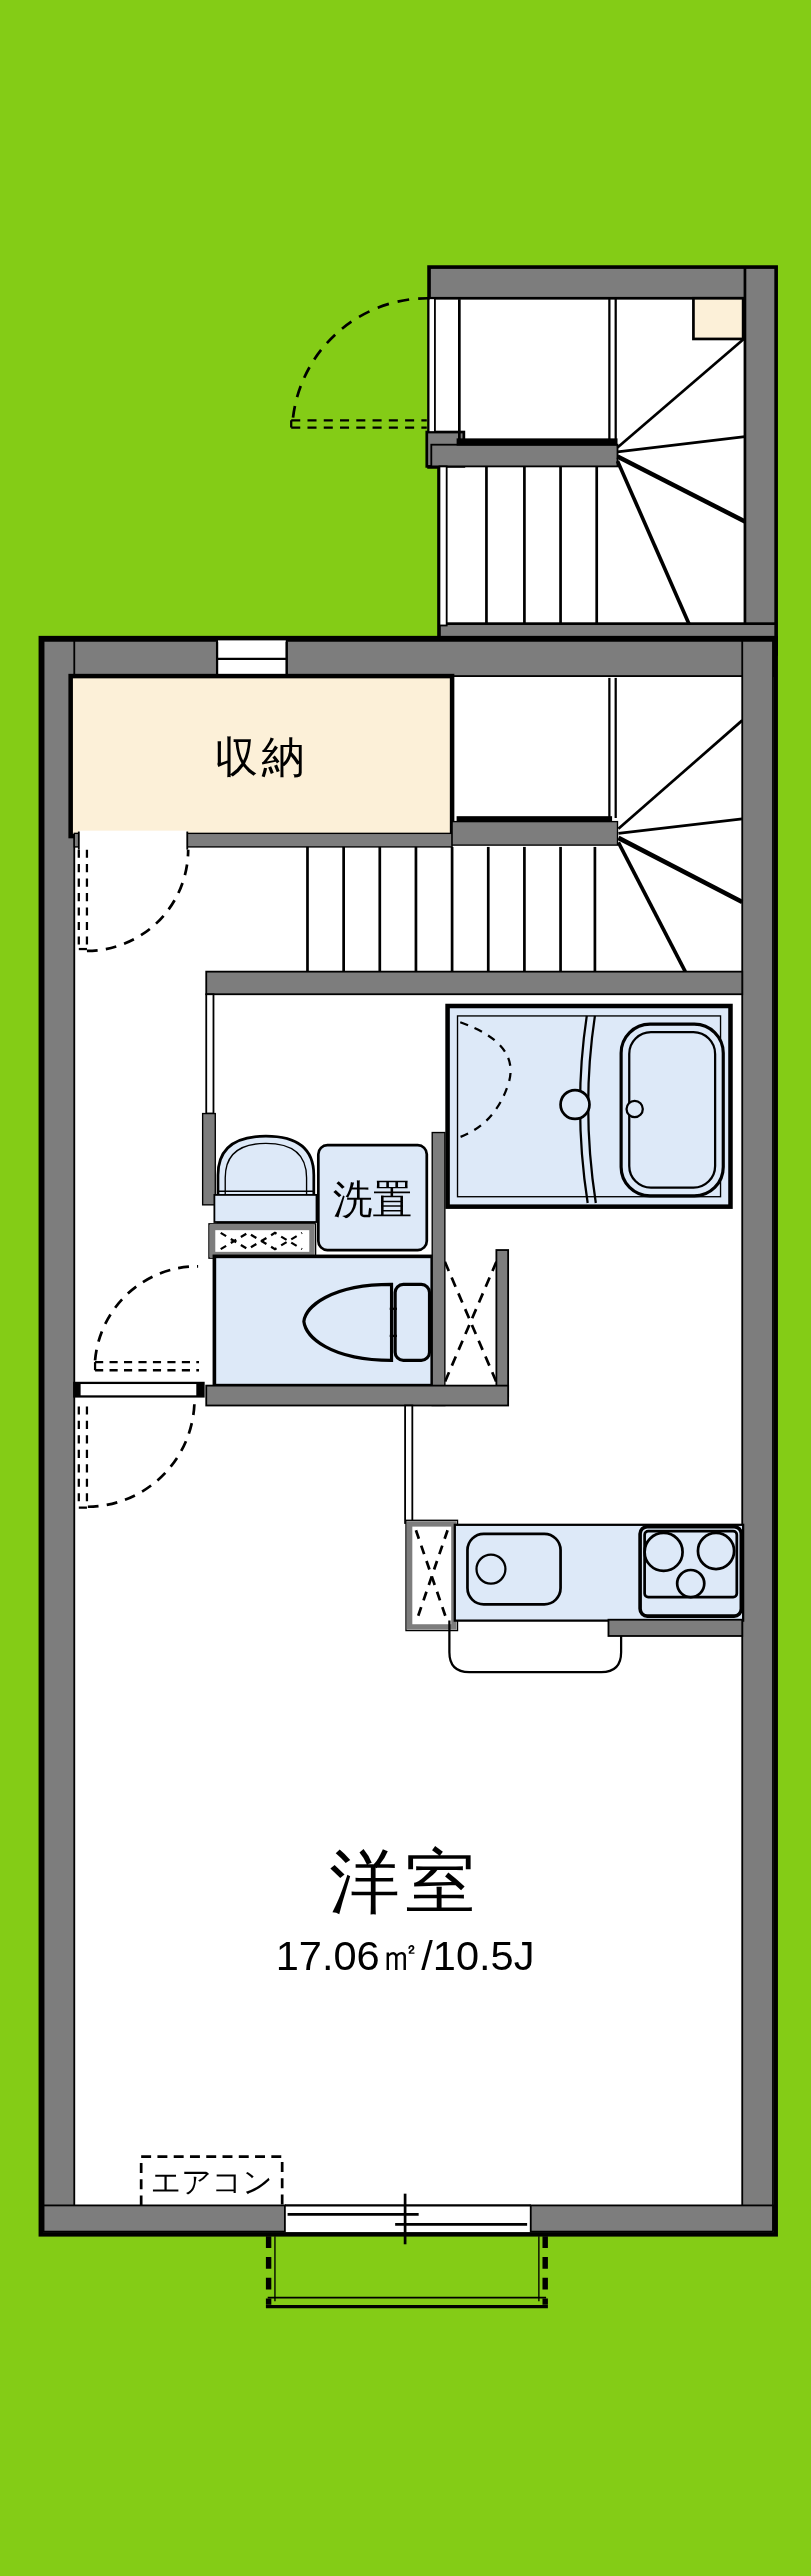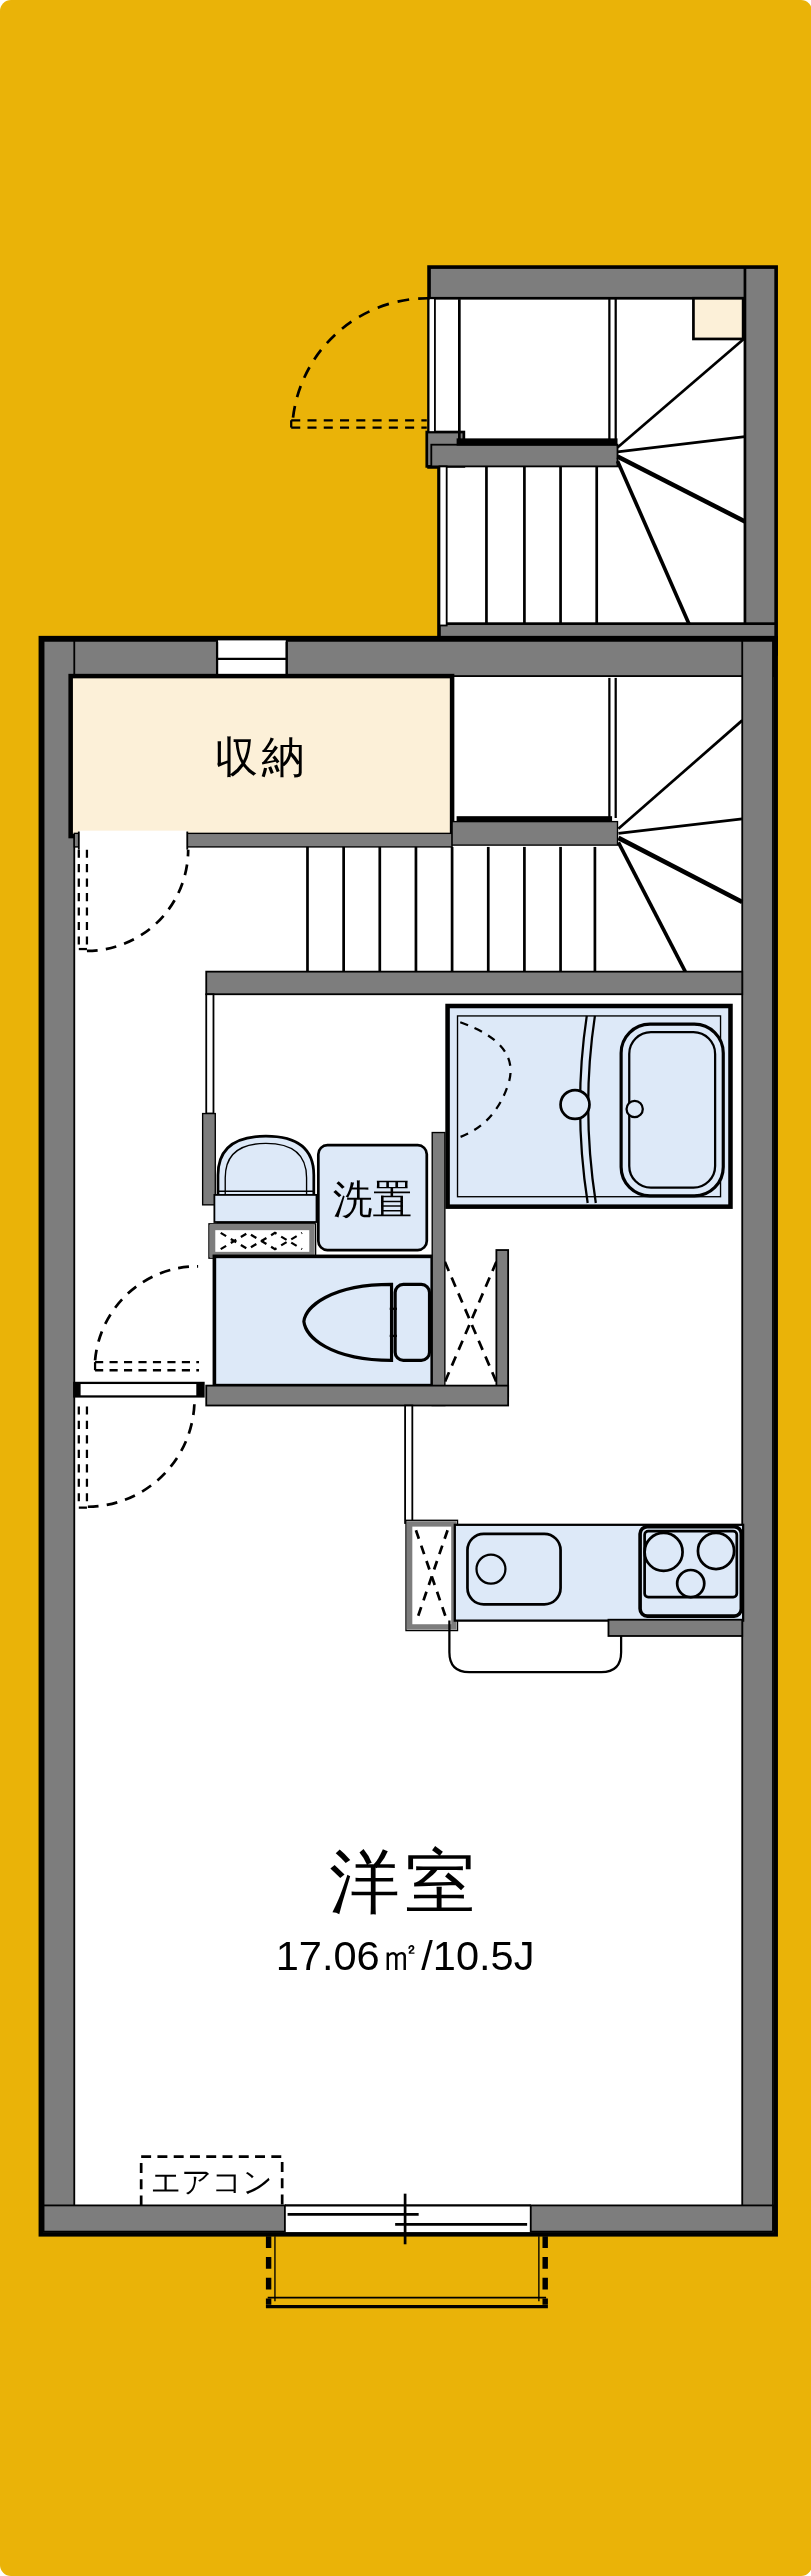--- a/index.html
+++ b/index.html
@@ -4,21 +4,21 @@
 <style>
   html,body{margin:0;padding:0;background:#fff;}
   #canvas{position:relative;width:812px;height:2576px;background:#fff;overflow:hidden;
           font-family:"Liberation Sans","DejaVu Sans",sans-serif;}
   #plan-svg{position:absolute;left:0;top:0;}
   text{font-family:"Liberation Sans","DejaVu Sans",sans-serif;fill:#000;}
 </style>
 </head>
 <body>
 
-<div id="canvas" style="background: #eab308; border-radius: 11px;">
+<div id="canvas" style="background: #84cc16;">
 <svg id="plan-svg" width="812" height="2576" viewBox="0 0 898 2850" xmlns="http://www.w3.org/2000/svg">
 
   <g>
     <path d="M475,296 H858 V723 H486 V516 H475 Z" fill="#ffffff" stroke="#000" stroke-width="5"></path>
 
     <rect class="wall-fill" x="475" y="296" width="383" height="34" stroke="#000" stroke-width="3" fill="#7d7d7d"></rect>
     <rect class="wall-fill" x="824" y="296" width="34" height="427" stroke="#000" stroke-width="3" fill="#7d7d7d"></rect>
     <rect class="wall-fill" x="486" y="690" width="372" height="33" stroke="#000" stroke-width="3" fill="#7d7d7d"></rect>
     <rect class="wall-fill" x="472" y="478" width="41" height="38" stroke="#000" stroke-width="3" fill="#7d7d7d"></rect>
     <rect class="wall-fill" x="477" y="492" width="206" height="24" stroke="#000" stroke-width="2" fill="#7d7d7d"></rect>

